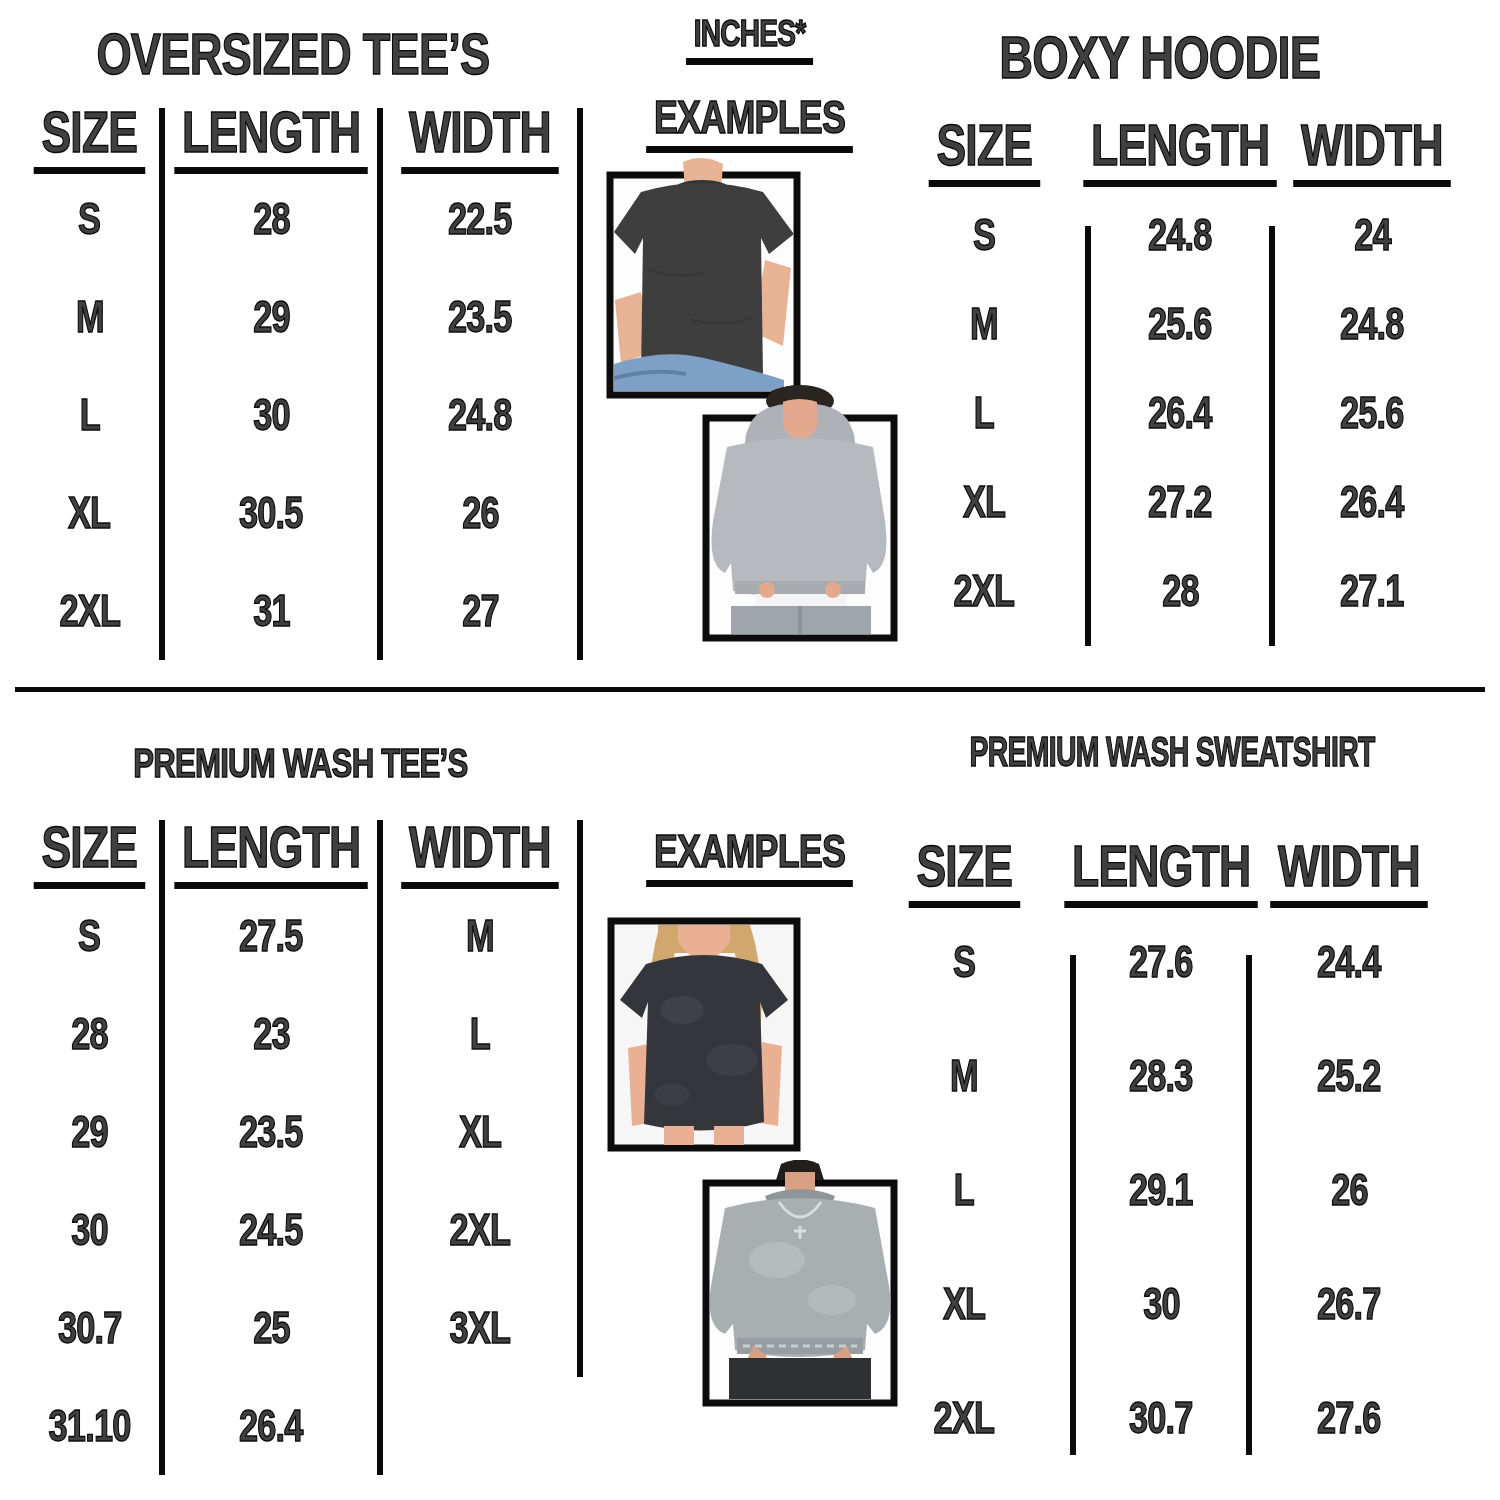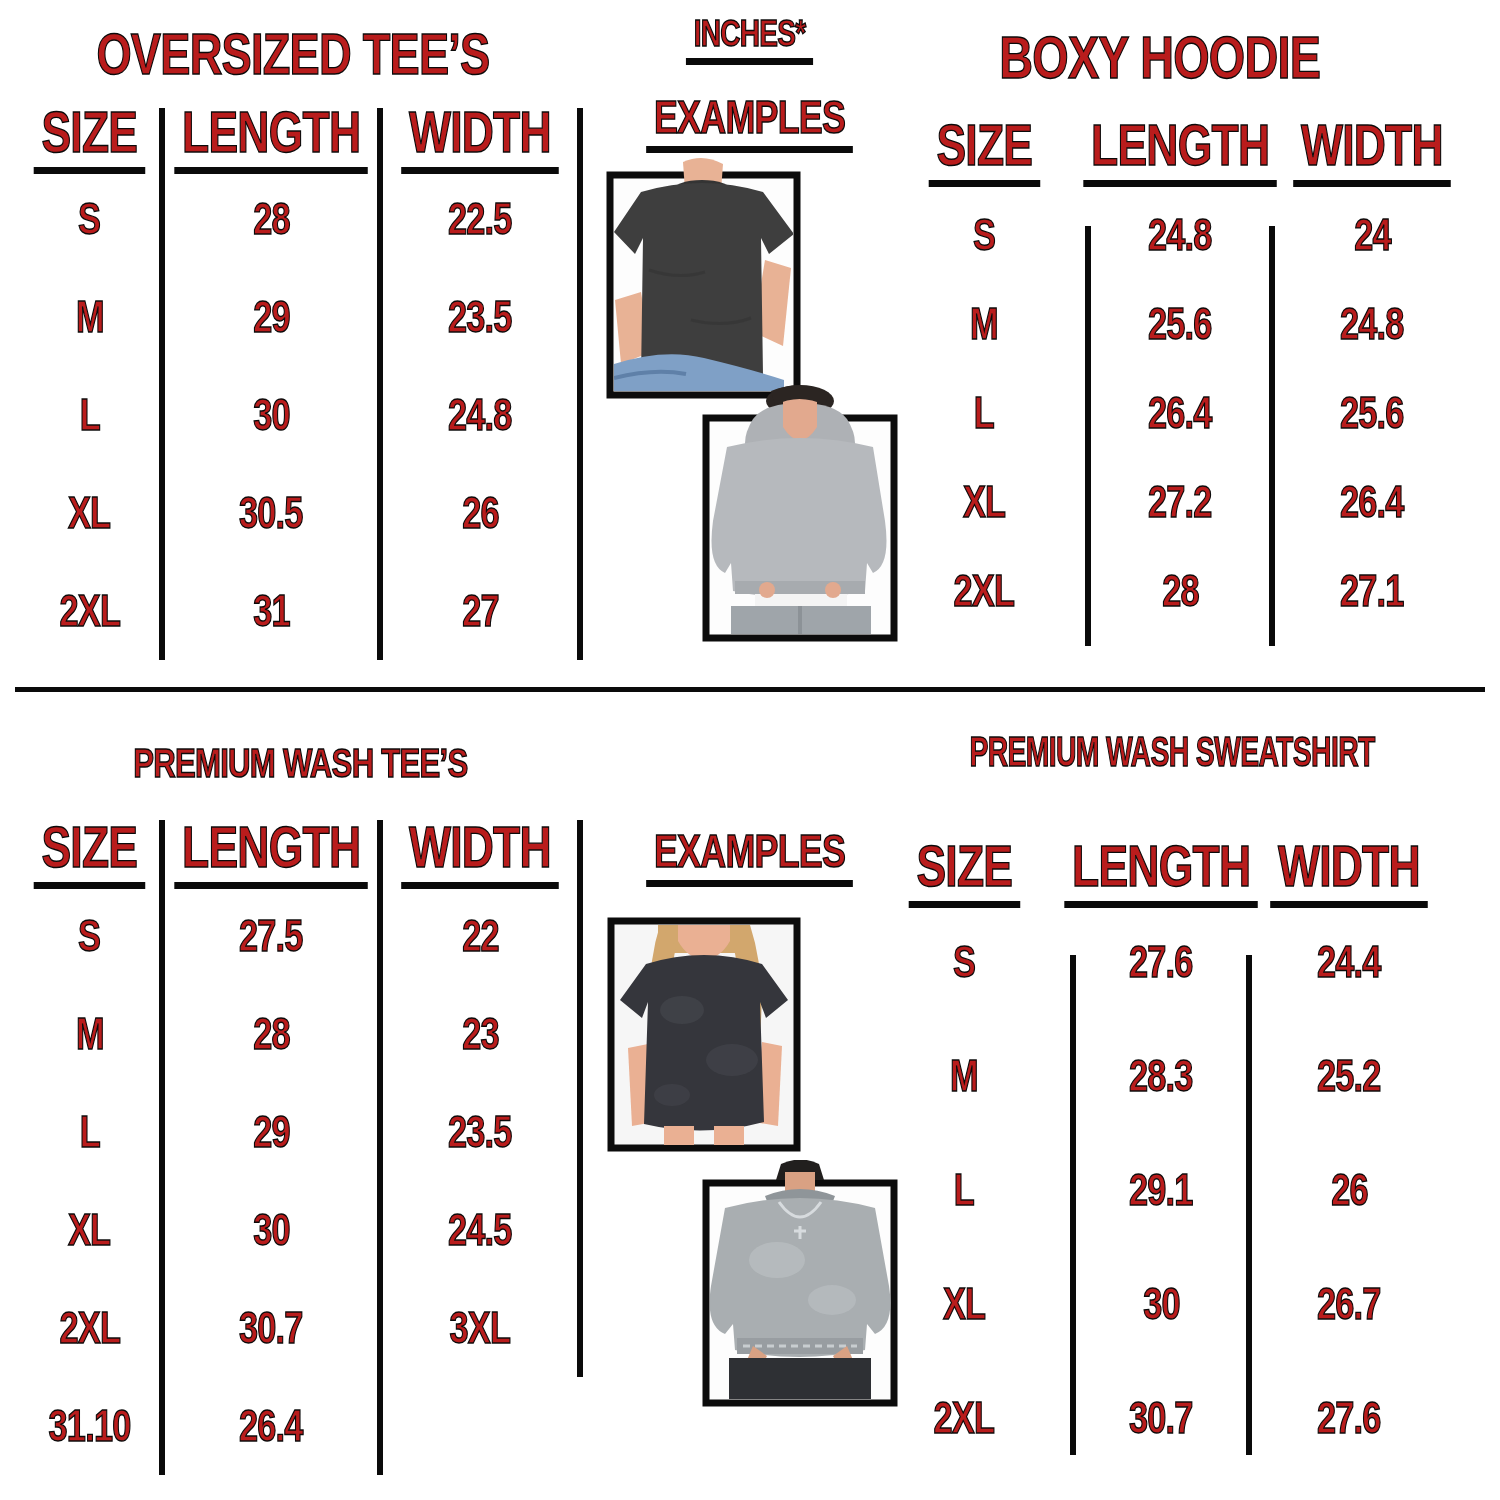--- a/index.html
+++ b/index.html
@@ -1,17 +1,17 @@
 <!DOCTYPE html>
 <html><head>
 <meta charset="utf-8">
 <style>
   html,body{margin:0;padding:0;background:#fff}
   #canvas{position:relative;width:1500px;height:1500px;background:#ffffff;overflow:hidden;
-          font-family:"Liberation Sans","DejaVu Sans",sans-serif;color:#b91c1c}
+          font-family:"Liberation Sans","DejaVu Sans",sans-serif;color:#404040}
   .abs{position:absolute}
   .ttl{font-weight:700;text-align:center;line-height:1;white-space:nowrap}
   .x{display:inline-block;transform:scaleX(.78);transform-origin:50% 50%;font-weight:700;
      letter-spacing:-1px;line-height:1;white-space:nowrap;-webkit-text-stroke:1.4px #0a0a0a}
   .x2{transform:scaleX(.66)}
   .u{border-bottom:7px solid #0a0a0a;padding:0 10px 6px}
   .grid{position:absolute;display:grid}
   .c{display:flex;align-items:center;justify-content:center;font-size:44px}
   .h{font-size:57px}
   .ht{align-items:flex-start;padding-top:4px}
@@ -208,23 +208,20 @@
     <div class="c h bR">
         <span class="x u">WIDTH</span>
       </div>
     <div class="c bR">
         <span class="x">S</span>
       </div>
     <div class="c bR">
         <span class="x">27.5</span>
       </div>
     <div class="c bR">
-        <span class="x">22</span>
-      </div>
-    <div class="c bR">
         <span class="x">M</span>
       </div>
     <div class="c bR">
         <span class="x">28</span>
       </div>
     <div class="c bR">
         <span class="x">23</span>
       </div>
     <div class="c bR">
         <span class="x">L</span>
@@ -242,20 +239,23 @@
         <span class="x">30</span>
       </div>
     <div class="c bR">
         <span class="x">24.5</span>
       </div>
     <div class="c bR">
         <span class="x">2XL</span>
       </div>
     <div class="c bR">
         <span class="x">30.7</span>
+      </div>
+    <div class="c bR">
+        <span class="x">25</span>
       </div>
     <div class="c bR">
         <span class="x">3XL</span>
       </div>
     <div class="c bR">
         <span class="x">31.10</span>
       </div>
     <div class="c bR">
         <span class="x">26.4</span>
       </div>

